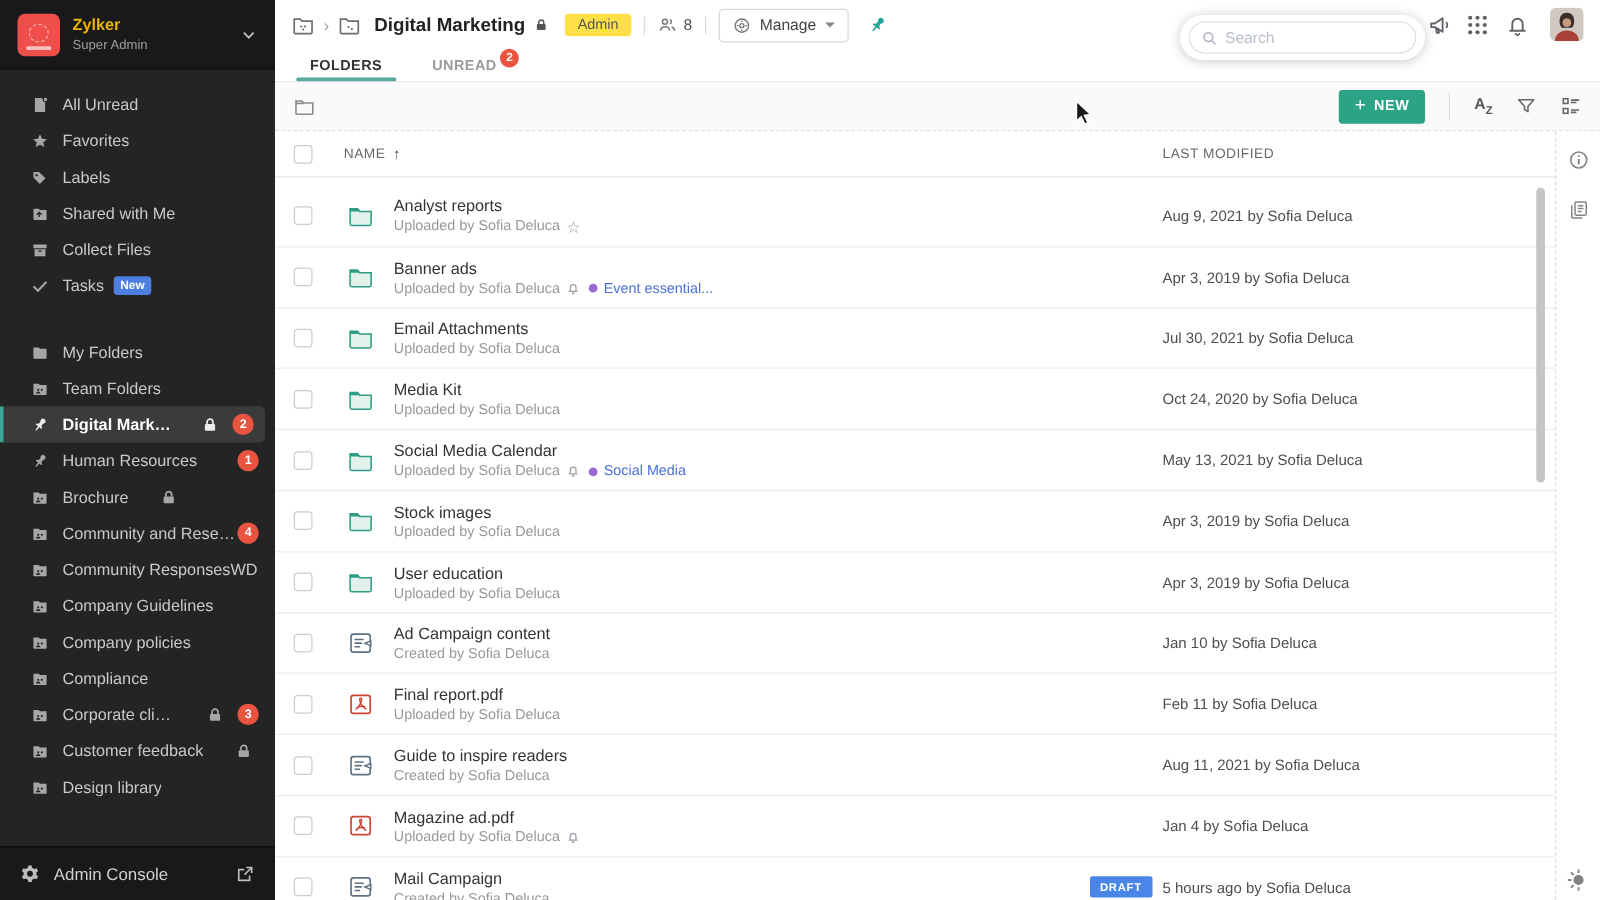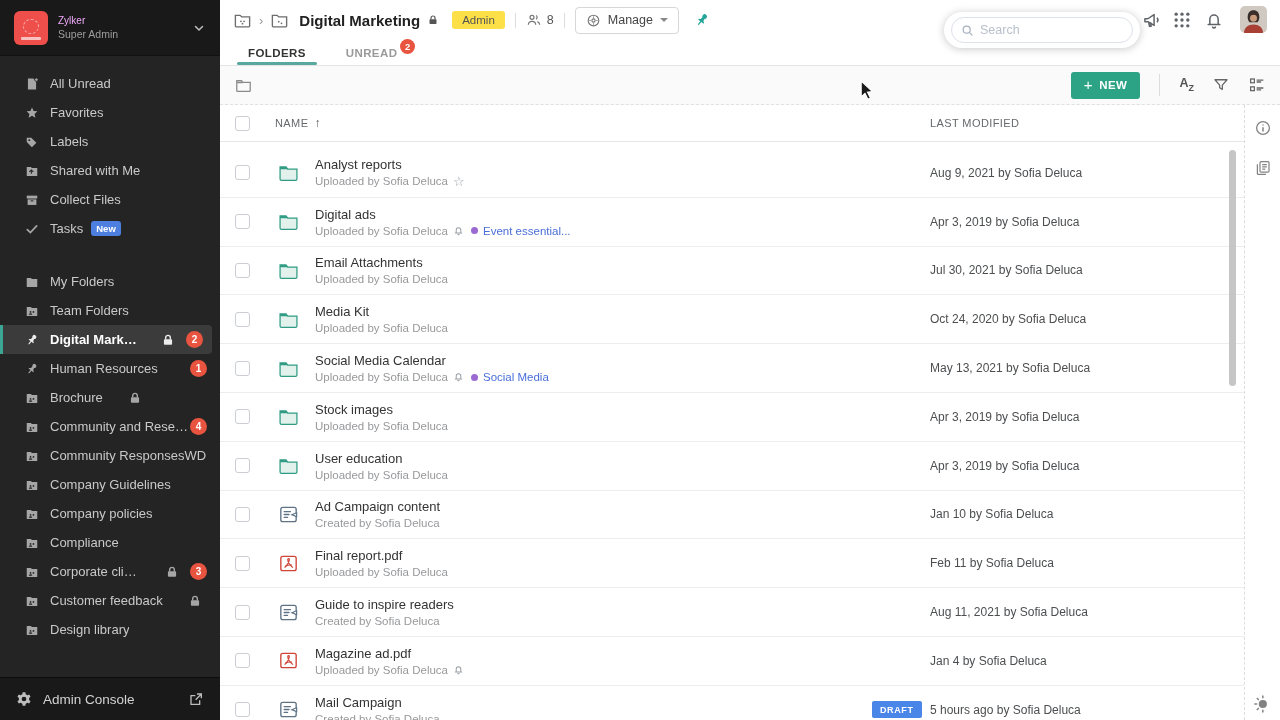--- a/index.html
+++ b/index.html
@@ -7,21 +7,21 @@
   body { position:relative; font-family:"Liberation Sans",sans-serif; background:#fff; }
   svg { display:block; width:100%; height:100%; }
   .icn { display:inline-flex; flex:none; }
 
   
   #sidebar { position:absolute; left:0; top:0; width:220px; height:720px; background:#242424; z-index:2; }
   .sb-header { height:56px; background:#191919; display:flex; align-items:center; padding:0 14px; gap:10px; border-bottom:1px solid #111; }
   .logo { width:34px; height:34px; border-radius:6px; background:#ee4f4b; position:relative; flex:none; }
   .logo::after { content:''; position:absolute; inset:8px 9px 11px 9px; border:1px dashed rgba(255,255,255,.55); border-radius:50%; }
   .logo::before { content:''; position:absolute; left:7px; right:7px; bottom:5px; height:3px; background:rgba(255,255,255,.65); border-radius:1px; }
-  .brand-name { font-size:10px; font-weight:400; color:#f0abfc; line-height:1.1; }
+  .brand-name { font-size:13px; font-weight:700; color:#eab308; line-height:1.1; }
   .brand-sub { font-size:10.5px; color:#9e9e9e; margin-top:2px; }
   .sb-chev { margin-left:auto; width:14px; height:14px; color:#bdbdbd; }
   .sb-scroll { position:absolute; top:57px; bottom:43px; left:0; right:0; overflow:hidden; padding-top:12px; }
   .s-item { height:29px; display:flex; align-items:center; color:#c9c9c9; font-size:13px; position:relative; }
   .s-item .icn { width:14px; height:14px; margin:0 11px 0 25px; color:#a6a6a6; }
   .s-label { white-space:nowrap; overflow:hidden; text-overflow:ellipsis; }
   .s-lock { width:11px; height:11px; color:#8f8f8f; margin-left:7px; flex:none; }
   .s-badge { margin-left:auto; margin-right:13px; min-width:17px; height:17px; border-radius:9px; background:#e8543f; color:#fff; font-size:10px; font-weight:700; display:flex; align-items:center; justify-content:center; padding:0 3px; flex:none; }
   .s-chip { background:#4c7fe0; color:#fff; font-size:9.5px; font-weight:700; border-radius:3px; padding:2px 5px; margin-left:8px; }
   .s-item.selected { background:#3b3b3b; border-left:3px solid #3ca593; margin-right:8px; border-radius:0 4px 4px 0; color:#fff; font-weight:700; }
@@ -530,21 +530,21 @@
     </div>
     <div class="row">
       <span class="cb"></span>
       <span class="icn f-icn">
         <svg viewBox="0 0 24 24">
           <path d="M3.2 6.2h6.2l1.8 2.3h9.6v10.3c0 .8-.6 1.4-1.4 1.4H4.6c-.8 0-1.4-.6-1.4-1.4z" fill="#e2f1ec" stroke="#2f9c83" stroke-width="1.3"></path>
           <path d="M3.2 6.2h6.2l1.8 2.3H3.2z" fill="#2f9c83"></path>
         </svg>
       </span>
       <div class="r-text">
-        <div class="r-name">Digital ads</div>
+        <div class="r-name">Banner ads</div>
         <div class="r-sub">
           <span>Uploaded by Sofia Deluca</span>
           <span class="icn sub-bell">
             <svg viewBox="0 0 24 24" fill="none" stroke="currentColor" stroke-width="2.2" stroke-linecap="round">
               <path d="M5 17.5h14M7 17.5V11a5 5 0 0 1 10 0v6.5M10.3 20.5a1.9 1.9 0 0 0 3.4 0"></path>
             </svg>
           </span>
           <span class="sub-label">
             <span class="dot"></span>
             <span>Event essential...</span>

